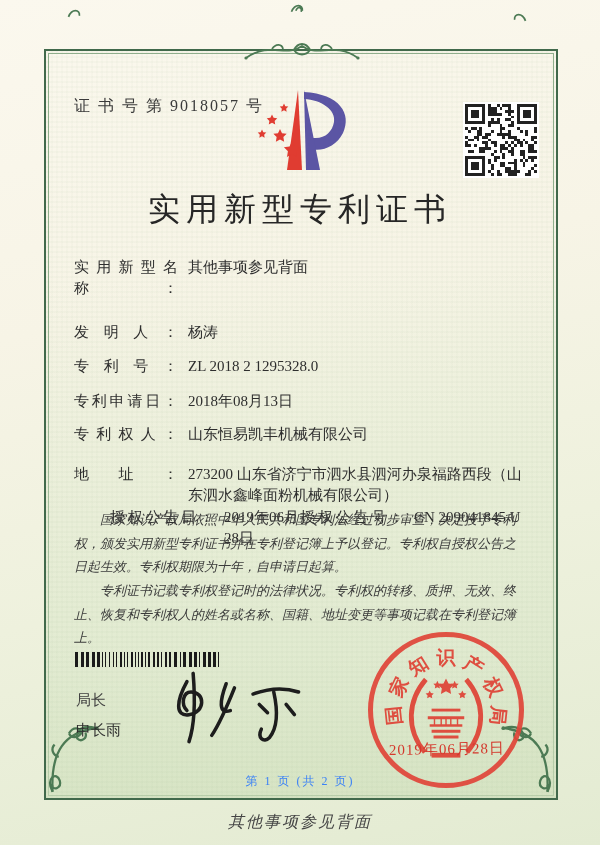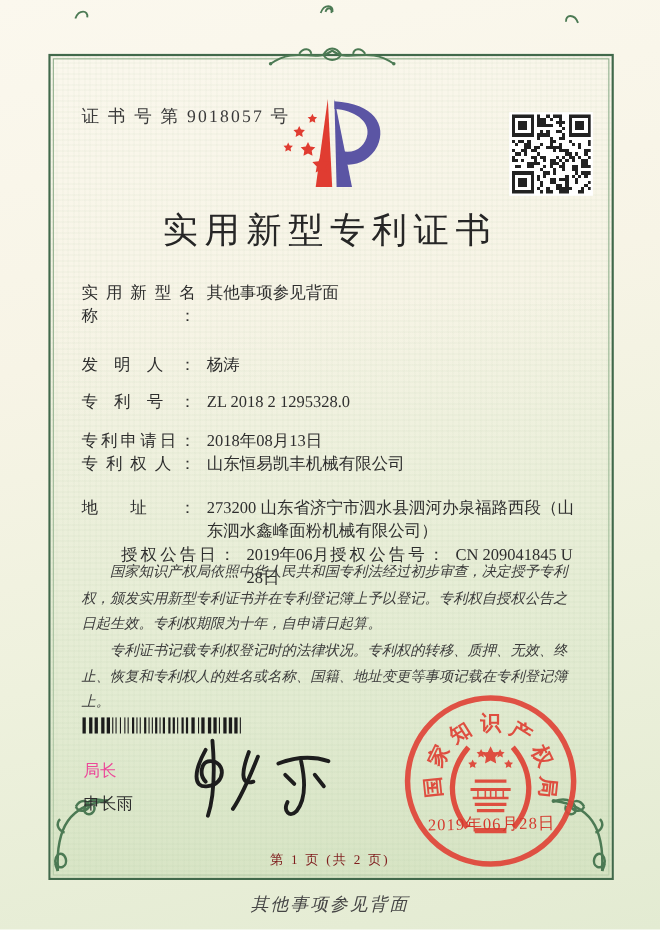--- a/index.html
+++ b/index.html
@@ -19,41 +19,41 @@
   .cert-no{position:absolute;left:74px;top:96px;font-size:16px;color:#3a3a3a;letter-spacing:2px;}
   .logo{position:absolute;left:246px;top:84px;width:112px;height:98px;}
   .qr{position:absolute;left:463px;top:102px;width:72px;height:72px;background:#fff;padding:2px;}
   .title{position:absolute;left:0;top:188px;width:100%;text-align:center;
     font-size:32px;letter-spacing:6px;color:#262626;font-weight:400;}
   .fields{position:absolute;left:74px;top:257px;width:452px;font-size:15px;color:#2e2e2e;line-height:21px;}
   .frow{display:flex;align-items:flex-start;}
   .flabel{display:inline-block;width:104px;flex:none;text-align:justify;text-align-last:justify;}
   .fval{margin-left:10px;flex:1;}
   .mb1{margin-bottom:23px}.mb2{margin-bottom:13px}.mb3{margin-bottom:14px}
-  .mb4{margin-bottom:0}.mb5{margin-bottom:19px}.mb6{margin-bottom:1px}
+  .mb4{margin-bottom:12px}.mb5{margin-bottom:19px}.mb6{margin-bottom:1px}
   .grant-right{display:flex;width:226px;flex:none;}
   .grant-left{display:flex;flex:1;margin-left:36px;}
   .paras{position:absolute;left:74px;top:508px;width:450px;font-size:13px;line-height:1.82;
     color:#3b3b3b;font-style:italic;}
   .paras p{margin:0;text-indent:2em;}
   .barcode{position:absolute;left:74px;top:652px;width:150px;height:15px;}
-  .director-label{position:absolute;left:76px;top:691px;font-size:15px;color:#ec4899;
+  .director-label{position:absolute;left:76px;top:691px;font-size:15px;color:#404040;
     font-family:"Liberation Sans","DejaVu Sans",sans-serif;}
   .director-name{position:absolute;left:76px;top:721px;font-size:15px;color:#2e2e2e;
     font-family:"Liberation Sans","DejaVu Sans",sans-serif;text-align:right;}
   .sig{position:absolute;left:158px;top:668px;width:155px;height:80px;}
   .seal{position:absolute;left:368px;top:632px;width:146px;height:146px;border-radius:50%;
     border:5px solid #e0463a;opacity:.93;}
   .seal-char{position:absolute;left:50%;top:50%;width:22px;margin-left:-11px;margin-top:-13px;
     text-align:center;font-size:19px;font-weight:bold;color:#df4336;}
   .emblem{position:absolute;left:50%;top:50%;width:88px;height:96px;margin-left:-44px;margin-top:-46px;}
   .seal-date{position:absolute;left:362px;top:740px;width:170px;text-align:center;
     font-size:15px;color:#d4382c;letter-spacing:1px;transform:rotate(-1deg);}
   .page-num{position:absolute;left:0;top:773px;width:100%;text-align:center;
-    font-size:12px;color:#7f1d1d;letter-spacing:2px;}
+    font-size:12px;color:#3b82f6;letter-spacing:2px;}
   .back-note{position:absolute;left:0;top:812px;width:100%;text-align:center;
     font-size:16px;color:#454545;font-style:italic;letter-spacing:2px;}
   .orn{position:absolute;}
   svg{display:block;}
 </style>
 </head>
 <body>
 
 <svg class="orn" style="left:66px;top:6px;width:18px;height:13px" viewBox="0 0 16 12">
   <path d="M2,10 C5,2 13,3 12,9" stroke="#4c7a54" stroke-width="1.6" fill="none"></path>

